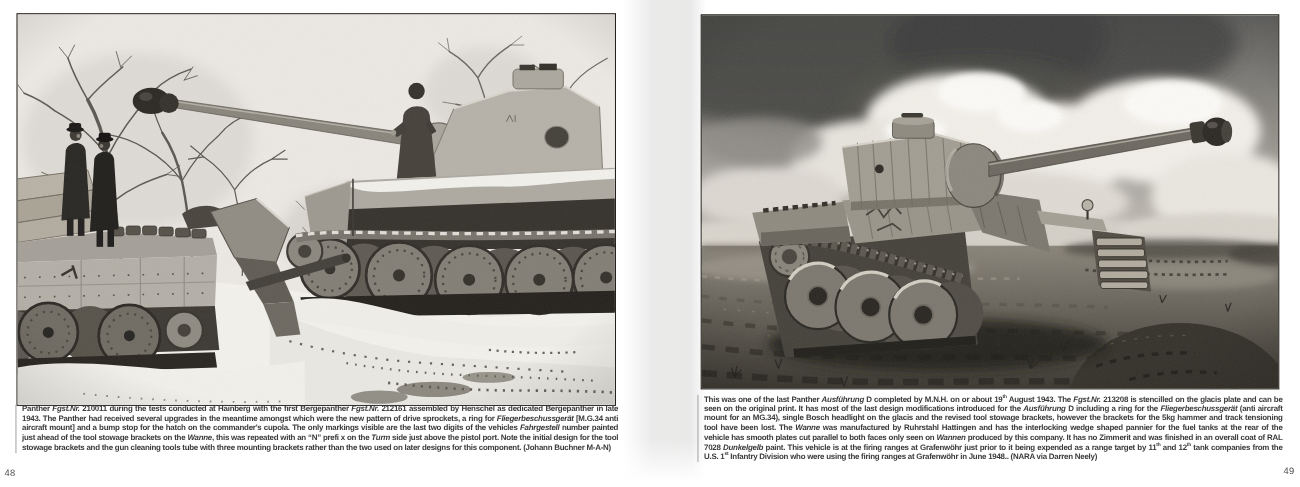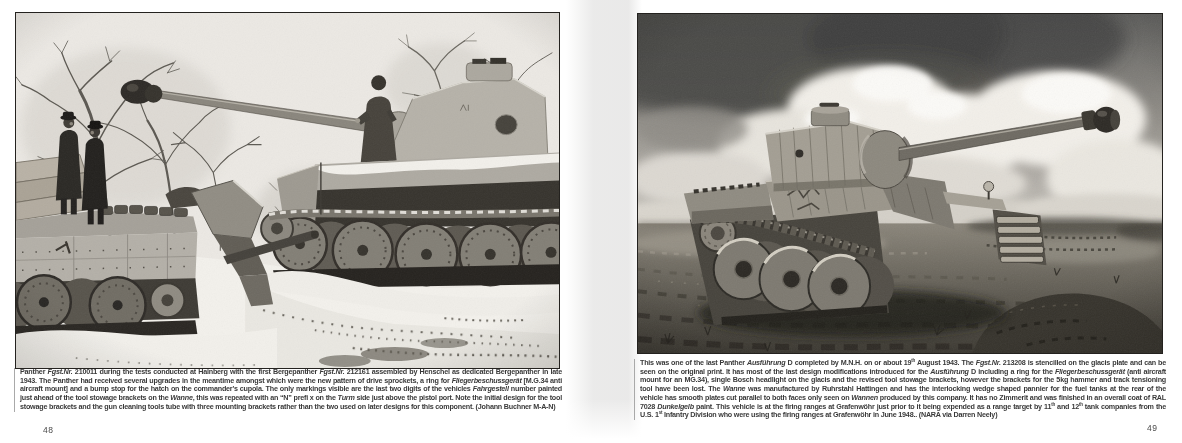--- a/index.html
+++ b/index.html
@@ -16,22 +16,22 @@
   .photo-right{left:637px;top:13px;width:526px;height:341px;}
   .photo-frame svg{display:block;width:100%;height:100%;}
   .caption{position:absolute;color:#3a3a3a;font-size:7.2px;line-height:8.7px;font-weight:bold;
            letter-spacing:-0.22px;text-align:justify;border-left:1px solid #a9a9a9;padding-left:5px;
            box-sizing:border-box;}
   .caption i{}
   .caption sup{font-size:0.62em;vertical-align:super;line-height:0;}
   .caption-left{left:14px;top:368px;width:548px;}
   .caption-right{left:634px;top:359px;width:532px;}
   .pagenum{position:absolute;font-size:8.5px;color:#4a4a4a;letter-spacing:0.4px;}
-  .pagenum-left{left:4px;top:425px;margin-left:39px;}
-  .pagenum-right{left:1147px;top:423px;width:30px;}
+  .pagenum-left{left:4px;top:425px;}
+  .pagenum-right{left:1147px;top:423px;width:30px;text-align:right;}
 </style>
 </head>
 <body>
 
 <div class="spread">
 
   <div>
     <figure class="photo-frame photo-left" aria-label="Black and white winter photograph: a Bergepanther recovery vehicle with wooden beams and two men in long coats standing on it faces a Panther tank on a snowy slope; a hooded crewman stands on the Panther turret and the long gun with covered muzzle points left over the Bergepanther; bare trees behind.">
       <svg viewBox="0 0 545 356" preserveAspectRatio="none">
         <defs>

